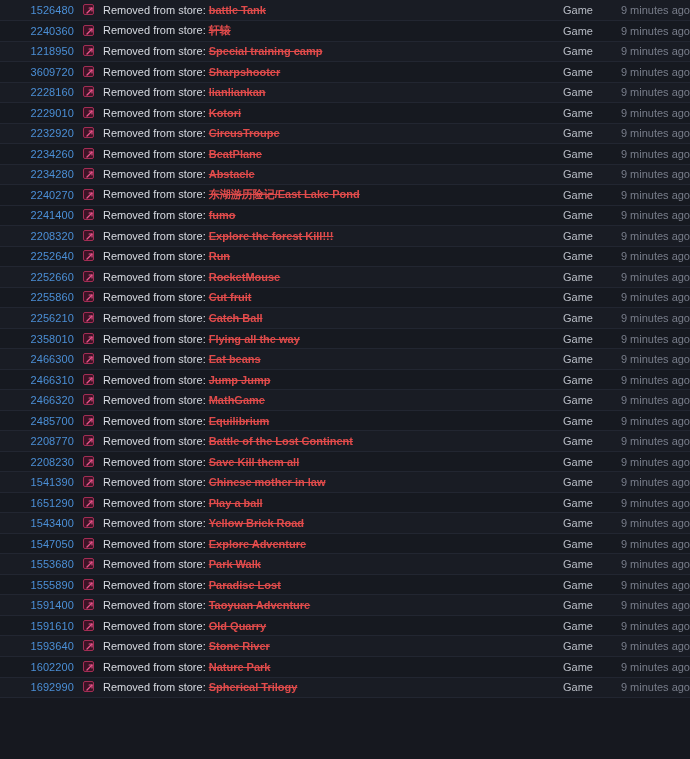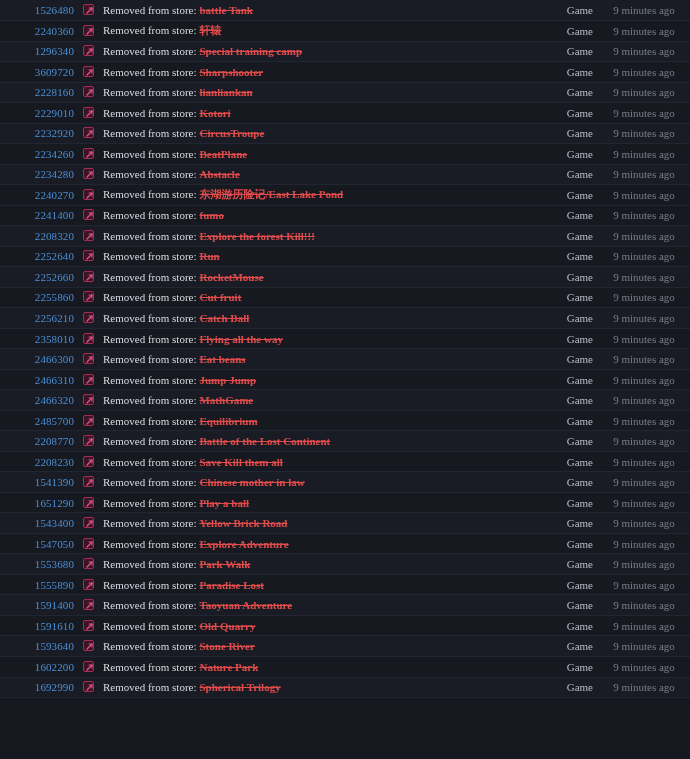--- a/index.html
+++ b/index.html
@@ -19,21 +19,20 @@
   }
 
   #log-table {
     width: 690px;
     border-collapse: collapse;
     table-layout: fixed;
   }
 
   .log-row {
     height: 20.52px;
-    font-family: Liberation Serif, serif;
   }
   .log-row.even-row { background: #191c24; }
   .log-row.odd-row  { background: #161920; }
   .log-row td {
     padding: 0;
     border-bottom: 1px solid #222631;
     vertical-align: middle;
     white-space: nowrap;
     overflow: hidden;
   }
@@ -53,21 +52,21 @@
     padding-left: 5px !important;
     margin-top: 48px;
   }
   .col-type {
     width: 66px;
     text-align: right;
     padding-right: 5px !important;
   }
   .col-time {
     width: 92px;
-    text-align: center;
+    text-align: right;
   }
 
   .appid-link {
     color: #4b8fd6;
     font-size: 11px;
     letter-spacing: 0.1px;
     text-decoration: none;
     cursor: pointer;
   }
 
@@ -159,21 +158,21 @@
     <td class="col-type">
       <span class="type-label">Game</span>
     </td>
     <td class="col-time">
       <span class="time-label">9 minutes ago</span>
     </td>
   </tr>
 
   <tr class="log-row even-row">
     <td class="col-appid">
-      <span class="appid-link">1296340</span>
+      <span class="appid-link">1218950</span>
     </td>
     <td class="col-icon">
       <span class="link-badge">
         <svg width="9" height="9" viewBox="0 0 9 9" aria-hidden="true">
           <path d="M2 7 L7 2" stroke="#e8548a" stroke-width="1.3" fill="none" stroke-linecap="round"></path>
           <path d="M4.1 2 L7 2 L7 4.9" stroke="#e8548a" stroke-width="1.1" fill="none" stroke-linecap="round" stroke-linejoin="round"></path>
         </svg>
       </span>
     </td>
     <td class="col-event">

